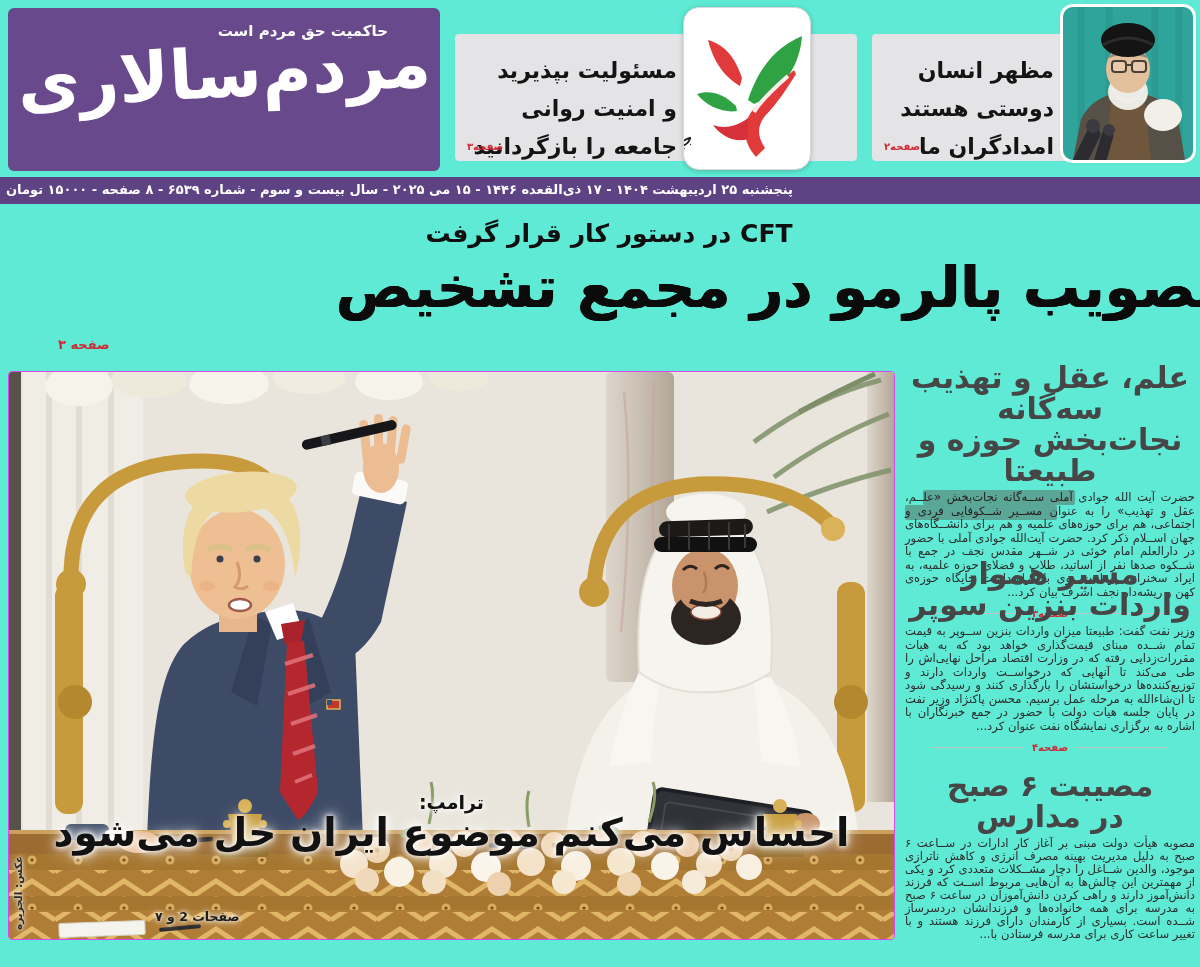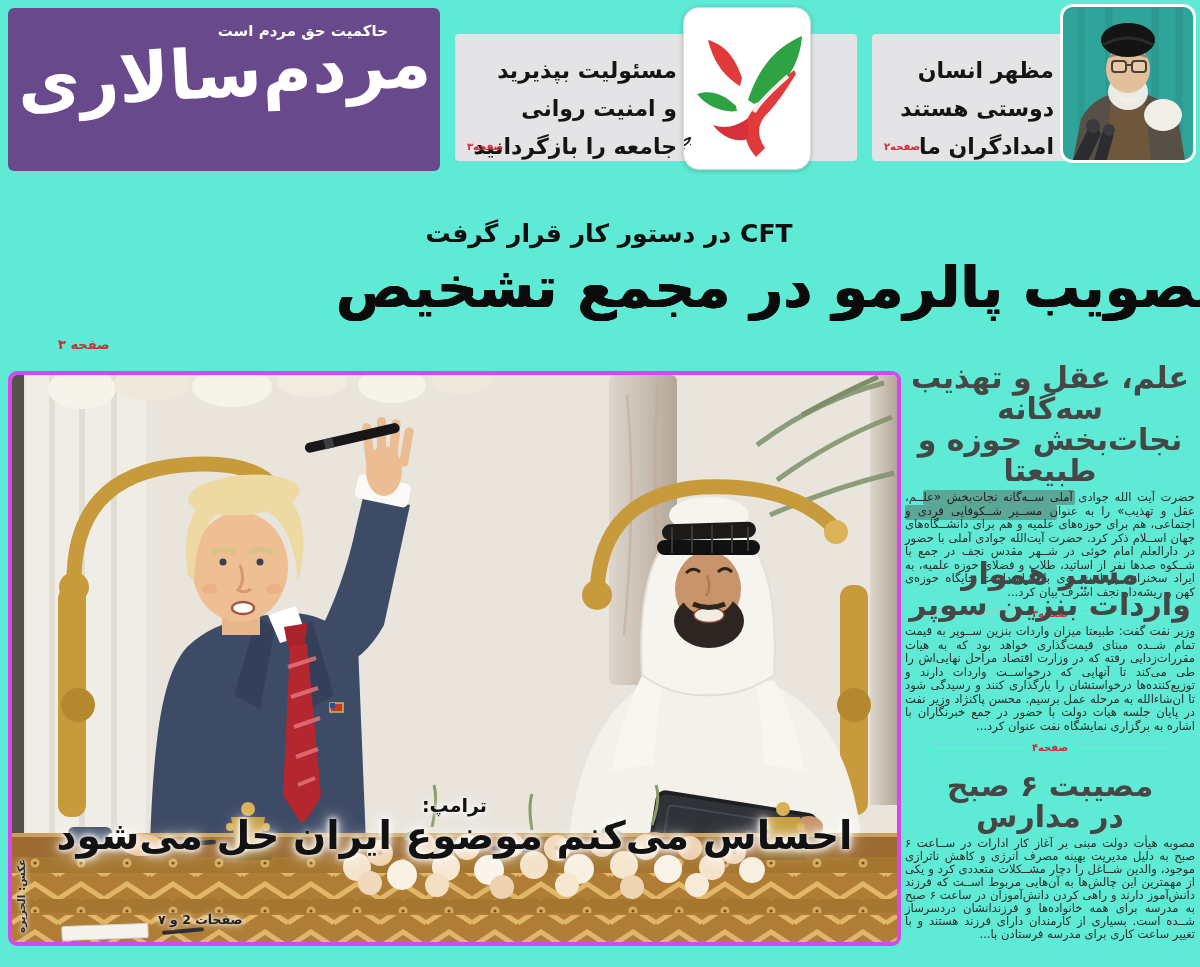--- a/index.html
+++ b/index.html
@@ -33,21 +33,21 @@
   .date-bar{left:0;top:177px;width:1200px;height:27px;background:#5d4284;}
   .date-bar .dl{position:absolute;left:6px;top:5px;color:#fff;font-size:13px;font-weight:bold;direction:rtl;}
 
   
   .lead-kicker{left:0;right:0;top:219px;text-align:center;direction:rtl;font-size:25px;font-weight:bold;color:#0f0f0f;}
   .lead-headline{left:0;right:0;top:254px;text-align:right;direction:rtl;font-size:57px;font-weight:bold;
         color:#0b0b0b;letter-spacing:-1px;text-shadow:.5px 0 0 currentColor,-.5px 0 0 currentColor;}
   .lead-pref{left:58px;top:337px;font-size:13px;text-align:right;}
 
   
-  .photo-card{left:8px;top:371px;width:885px;height:567px;border:4px solid #d946ef;border-radius:9px;
+  .photo-card{left:8px;top:371px;width:885px;height:567px;border:1px solid #d946ef;border-radius:4px;
         overflow:hidden;background:#e9e5dc;}
   .photo-card svg{position:absolute;left:0;top:0;}
   .cap{position:absolute;left:0;right:0;text-align:center;direction:rtl;color:#121212;z-index:5;
         text-shadow:0 0 4px rgba(255,255,255,.95),0 0 9px rgba(255,255,255,.9),0 0 16px rgba(255,255,255,.85);}
   .cap-kicker{top:419px;font-size:19px;font-weight:bold;}
   .cap-headline{top:438px;font-size:39px;font-weight:bold;letter-spacing:-1px;
         text-shadow:0 0 5px #fff,0 0 10px #fff,0 0 18px #fff;}
   .cap-subhead{top:505px;font-size:22px;font-weight:bold;}
   .diamond{display:inline-block;width:11px;height:11px;background:#d6182b;transform:rotate(45deg);
         margin:0 0 2px 8px;vertical-align:middle;box-shadow:inset -2px 2px 0 #fff;}
@@ -125,20 +125,23 @@
       <path d="M40,38 Q65,24 90,38" stroke="#2b2b2b" stroke-width="3" fill="none"></path>
       <g fill="#2c2c30">
         <rect x="16" y="118" width="14" height="48" rx="7" transform="rotate(26 23 142)"></rect>
         <rect x="34" y="122" width="12" height="44" rx="6" transform="rotate(16 40 144)"></rect>
       </g>
       <circle cx="30" cy="119" r="7" fill="#3a3a40"></circle>
       <circle cx="46" cy="123" r="6" fill="#3a3a40"></circle>
     </svg>
   </div>
 
+  <div class="abs date-bar">
+    <div class="dl">پنجشنبه ۲۵ اردیبهشت ۱۴۰۴ - ۱۷ ذی‌القعده ۱۴۴۶ - ۱۵ می ۲۰۲۵ - سال بیست و سوم - شماره ۶۵۳۹ - ۸ صفحه - ۱۵۰۰۰ تومان</div>
+  </div>
 
   <div class="abs lead-kicker">CFT در دستور کار قرار گرفت</div>
   <div class="abs lead-headline">تصویب پالرمو در مجمع تشخیص</div>
   <div class="abs pref-red lead-pref">صفحه ۳</div>
 
   <div class="abs photo-card">
     <svg width="885" height="567" viewBox="0 0 885 567">
       <defs>
         <linearGradient id="marble" x1="0" y1="0" x2="1" y2="0">
           <stop offset="0" stop-color="#ded6cc"></stop>

